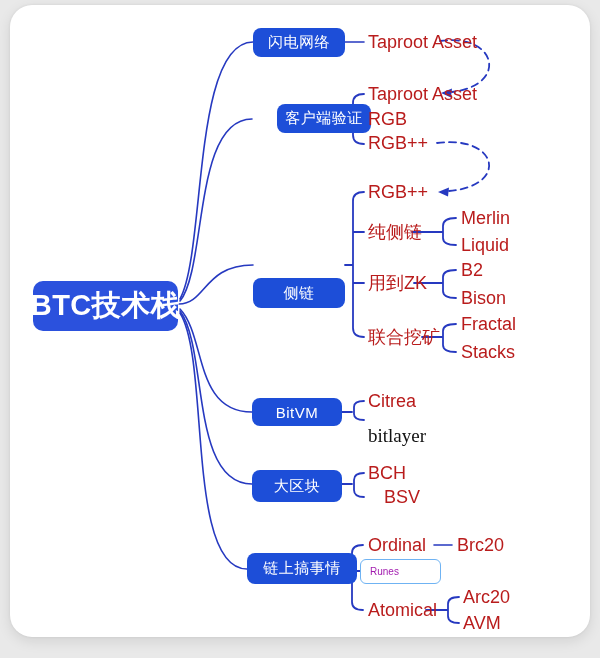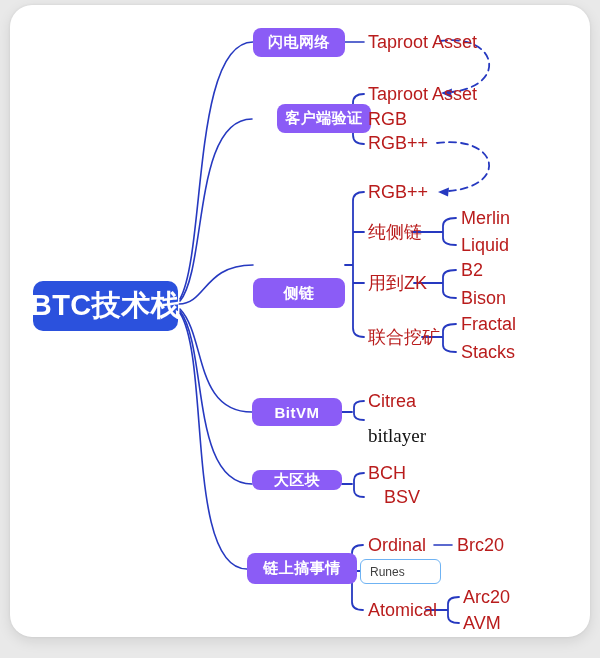--- a/index.html
+++ b/index.html
@@ -14,23 +14,23 @@
     background:#ffffff; border-radius:22px;
     box-shadow:0 4px 14px rgba(0,0,0,.10), 0 0 3px rgba(0,0,0,.07);
   }
   svg.wires { position:absolute; left:0; top:0; width:600px; height:658px; }
   svg.wires path { fill:none; stroke:#2639c0; stroke-width:1.6px; stroke-linecap:round; }
   svg.wires path.bracket { stroke-width:1.8px; }
   svg.wires path.dashed { stroke-width:1.8px; stroke-dasharray:7 5; }
   svg.wires polygon { fill:#2639c0; stroke:none; }
 
   .topic {
-    position:absolute; background:#8b5cf6; color:#ffffff;
+    position:absolute; background:#1d4ed8; color:#ffffff;
     border-radius:8px; display:flex; align-items:center; justify-content:center;
-    font-weight:bold; font-size:15px; letter-spacing:.5px; white-space:nowrap;
+    font-weight:normal; font-size:15px; letter-spacing:.5px; white-space:nowrap;
     cursor:pointer;
   }
   .root {
     position:absolute; left:33px; top:281px; width:145px; height:50px;
     background:#2b51dd; color:#ffffff; border-radius:10px;
     display:flex; align-items:center; justify-content:center;
     font-weight:bold; font-size:29px; letter-spacing:.5px; white-space:nowrap;
     cursor:pointer;
   }
   .leaf {
@@ -38,29 +38,29 @@
     font-size:18px; color:#b91c1c; white-space:nowrap; cursor:pointer;
   }
   .leaf.serif {
     font-family:"Liberation Serif","DejaVu Serif",serif;
     font-size:19px; color:#111111;margin-top:16px;
   }
   .runes-box {
     position:absolute; left:360px; top:559px; width:81px; height:25px;
     background:#ffffff; border:1.5px solid #6fb3f3; border-radius:6px;
     display:flex; align-items:center; padding-left:9px; box-sizing:border-box;
-    font-size:12px; color:#404040; cursor:pointer;
+    font-size:10px; color:#a21caf; cursor:pointer;
   }
 
   
   .t-lightning { left:253px; top:28px;  width:92px; height:29px; }
   .t-client    { left:260px; top:104px; width:94px; height:29px;margin-left:17px; }
   .t-sidechain { left:253px; top:250px; width:92px; height:30px;margin-top:28px; }
   .t-bitvm     { left:252px; top:398px; width:90px; height:28px; }
-  .t-bigblock  { left:252px; top:470px; width:90px; height:20px; }
+  .t-bigblock  { left:252px; top:470px; width:90px; height:32px; }
   .t-onchain   { left:247px; top:553px; width:110px; height:31px; }
 </style>
 </head>
 <body>
 
 <div class="card"></div>
 
 <svg class="wires" viewBox="0 0 600 658" xmlns="http://www.w3.org/2000/svg">
 
   <path d="M 180 299 C 206 252, 192 42, 253 42"></path>

